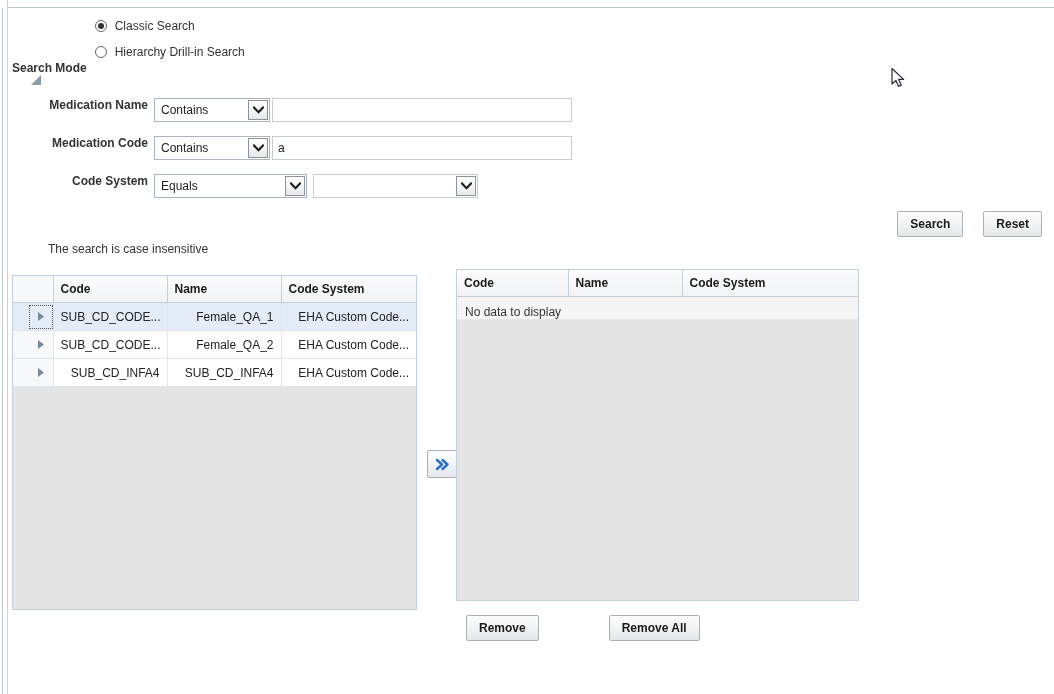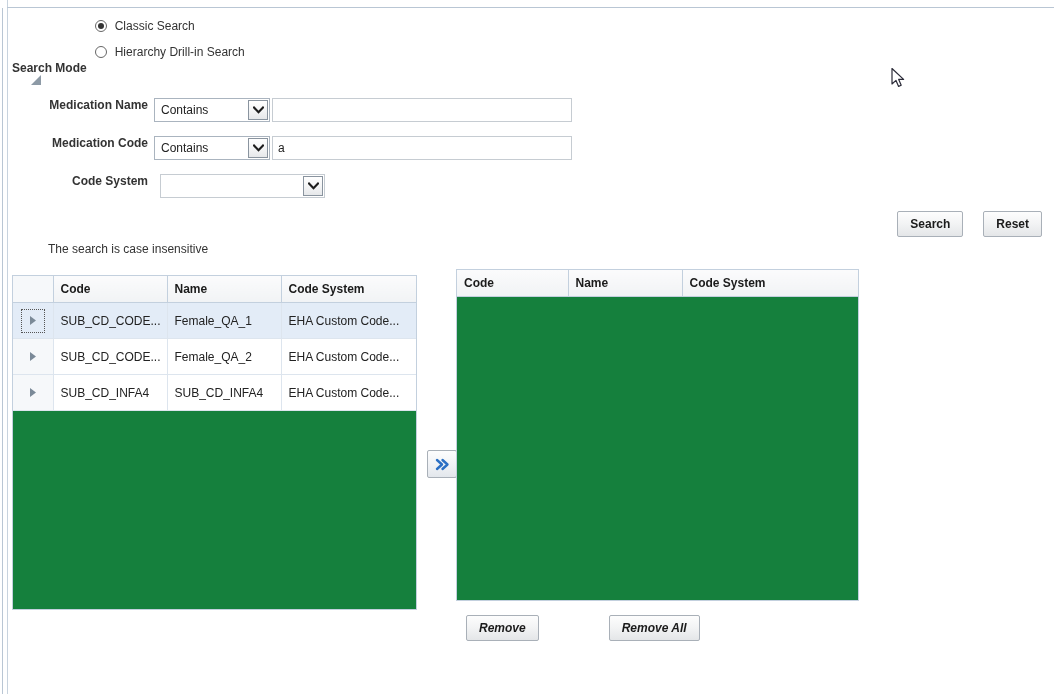--- a/index.html
+++ b/index.html
@@ -216,21 +216,21 @@
     color: #333333;
     white-space: nowrap;
     margin-left: 8px;
   }
 
   
   .tbl-wrap {
     position: absolute;
     box-sizing: border-box;
     border: 1px solid #c3d0de;
-    background: #15803d;
+    background: #e5e5e5;
     overflow: hidden;
   }
   #left-table  { left: 4px;   top: 267px; width: 405px; height: 335px; }
   #right-table { left: 448px; top: 261px; width: 403px; height: 332px; }
 
   table.grid {
     width: 100%;
     border-collapse: collapse;
     table-layout: fixed;
     background: #ffffff;
@@ -249,25 +249,26 @@
     white-space: nowrap;
     overflow: hidden;
   }
   table.grid th:last-child { border-right: none; }
   table.grid td {
     border-right: 1px solid #dde5ee;
     border-bottom: 1px solid #dde5ee;
     font-size: 12px;
     color: #222222;
     padding: 0 7px;
-    height: 36px;
+    height: 28px;
     box-sizing: border-box;
     white-space: nowrap;
     overflow: hidden;
     background: #ffffff;
+    text-align: right;
   }
   table.grid td:last-child { border-right: none; }
   table.grid tr.selected td { background: #e3ecf7; }
 
   
   .handle-cell {
     width: 40px;
     padding: 0 !important;
     text-align: center;
     vertical-align: middle;
@@ -310,21 +311,20 @@
     cursor: pointer;
   }
   .transfer svg { display: block; }
 
   
   .remove-row {
     position: absolute;
     left: 458px; top: 607px;
     display: flex;
     align-items: center;
-    font-style: italic;
   }
   .remove-row .gap { width: 70px; }
 
   
   .footer-btns {
     position: absolute;
     left: 694px; top: 690px;
     display: flex;
     gap: 26px;
   }
@@ -395,20 +395,28 @@
             <svg width="11" height="8" viewBox="0 0 11 8" aria-hidden="true">
               <polyline points="1,1.5 5.5,6.3 10,1.5" fill="none" stroke="#1d1d1d" stroke-width="2.1" stroke-linecap="square"></polyline>
             </svg>
           </span>
         </div>
         <div class="txt" style="width:300px; margin-left:2px;">a</div>
       </div>
 
       <div class="crit-row">
         <div class="crit-label">Code System</div>
+        <div class="dd" style="width:153px;">
+          <span class="dd-text">Equals</span>
+          <span class="dd-btn">
+            <svg width="11" height="8" viewBox="0 0 11 8" aria-hidden="true">
+              <polyline points="1,1.5 5.5,6.3 10,1.5" fill="none" stroke="#1d1d1d" stroke-width="2.1" stroke-linecap="square"></polyline>
+            </svg>
+          </span>
+        </div>
         <div class="dd" style="width:165px; margin-left:6px; border-color:#c6ccd2;">
           <span class="dd-text"></span>
           <span class="dd-btn">
             <svg width="11" height="8" viewBox="0 0 11 8" aria-hidden="true">
               <polyline points="1,1.5 5.5,6.3 10,1.5" fill="none" stroke="#1d1d1d" stroke-width="2.1" stroke-linecap="square"></polyline>
             </svg>
           </span>
         </div>
       </div>
 
@@ -495,20 +503,21 @@
           </colgroup>
           <thead>
             <tr>
               <th>Code</th>
               <th>Name</th>
               <th>Code System</th>
             </tr>
           </thead>
         </table>
       </div>
+      <div class="nodata">No data to display</div>
     </div>
 
     <div class="remove-row">
       <div class="btn">Remove</div>
       <div class="gap"></div>
       <div class="btn">Remove All</div>
     </div>
 
     <div class="footer-btns">
       <div class="btn" style="padding:0 14px;">Cancel</div>

